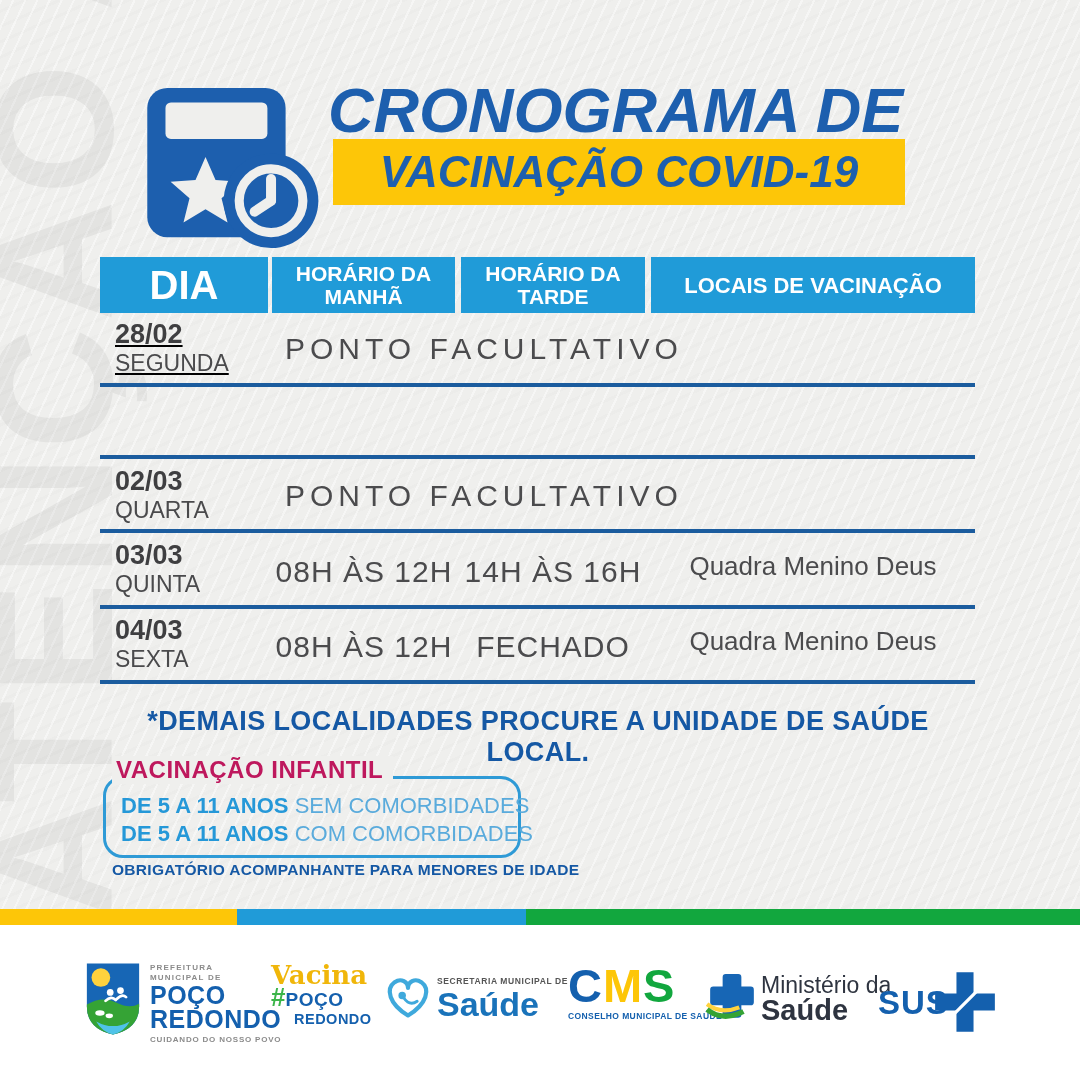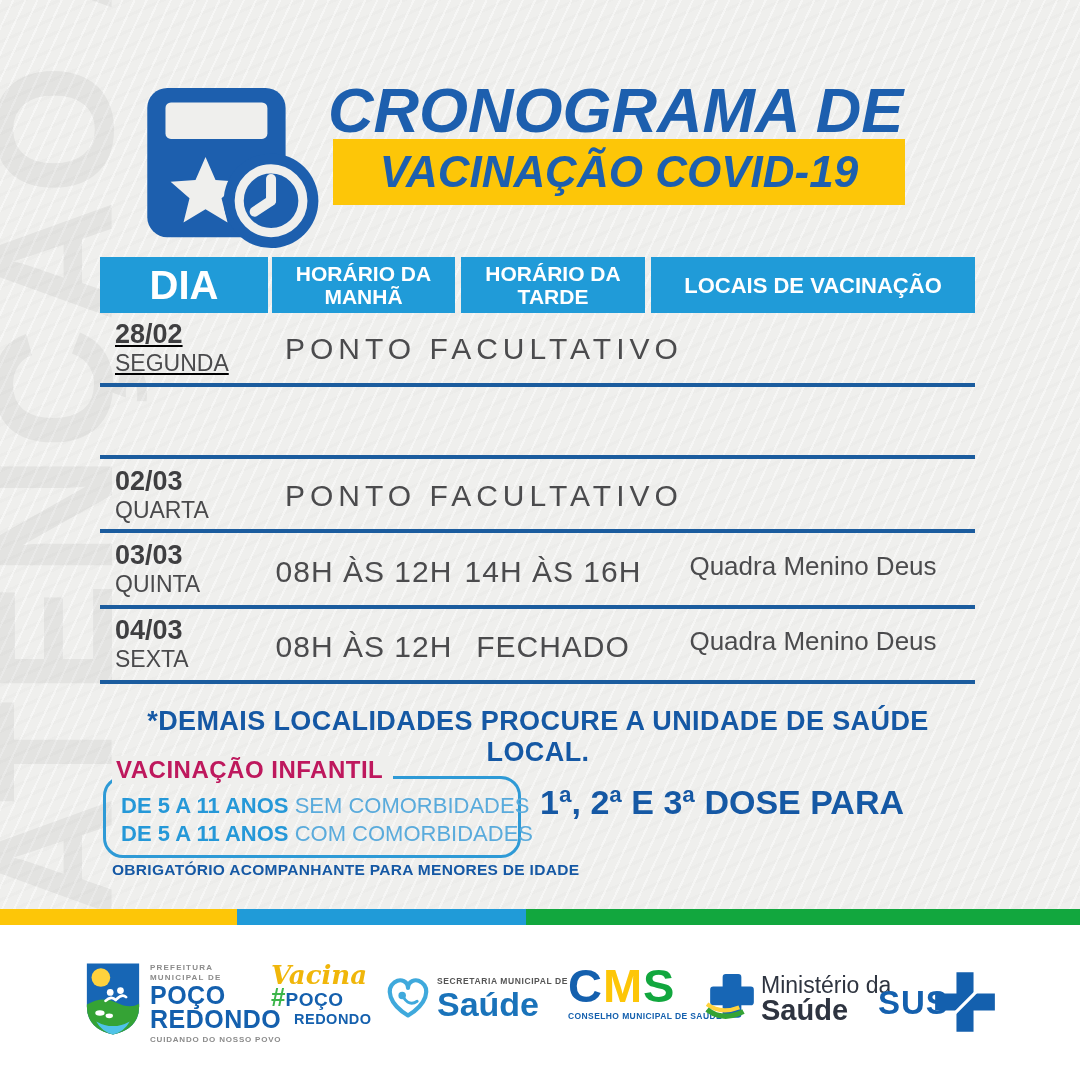--- a/index.html
+++ b/index.html
@@ -59,21 +59,21 @@
   .st-b{width:289px;}
   .st-g{flex:1;}
   .footer{left:0;top:925px;width:1080px;height:155px;background:#ffffff;}
 
   .logo-pref-text{position:absolute;left:150px;top:963px;line-height:10px;}
   .tiny-gray{font-size:8px;font-weight:bold;color:#8b8b8b;letter-spacing:1.2px;line-height:10px;}
   .pref-name{font-size:25px;font-weight:bold;color:#1460ae;line-height:24px;letter-spacing:.5px;}
   .pref-tag{font-size:8px;font-weight:bold;color:#8b8b8b;letter-spacing:.8px;margin-top:4px;}
 
   .vacina{position:absolute;left:271px;top:962px;}
-  .vacina-script{font-family:"DejaVu Serif",serif;font-style:italic;font-weight:bold;font-size:26px;color:#f0b60a;line-height:26px;}
+  .vacina-script{font-family:"DejaVu Serif",serif;font-weight:bold;font-size:26px;color:#f0b60a;line-height:26px;}
   .vacina-row{line-height:22px;margin-top:-2px;}
   .vacina-hash{font-size:26px;font-weight:bold;color:#3cb54a;}
   .vacina-poco{font-size:19px;font-weight:bold;color:#1460ae;letter-spacing:.5px;}
   .vacina-red{font-size:14.5px;font-weight:bold;color:#1460ae;margin-left:23px;line-height:14px;letter-spacing:.5px;}
 
   .sec-text{position:absolute;left:437px;top:976px;}
   .sec-small{font-size:8.5px;font-weight:bold;color:#555;letter-spacing:.6px;}
   .sec-big{font-size:34px;font-weight:bold;color:#1a73ba;line-height:36px;}
 
   .cms{position:absolute;left:568px;top:963px;}
@@ -175,21 +175,20 @@
   <div class="abs inf-title">VACINAÇÃO INFANTIL</div>
   <div class="inf-line" style="top:793px;">
     <span class="inf-strong">DE 5 A 11 ANOS</span><span class="inf-rest"> SEM COMORBIDADES</span>
   </div>
   <div class="inf-line" style="top:821px;">
     <span class="inf-strong">DE 5 A 11 ANOS</span><span class="inf-rest"> COM COMORBIDADES</span>
   </div>
   <div class="abs inf-foot">OBRIGATÓRIO ACOMPANHANTE PARA MENORES DE IDADE</div>
 
   <div class="abs dose">
-    <div>1ª, 2ª E 3ª DOSE PARA</div>
   </div>
 
   <div class="abs stripe">
     <div class="st-y" style="background: rgb(253, 198, 8);"></div>
     <div class="st-b" style="background: rgb(32, 155, 216);"></div>
     <div class="st-g" style="background: rgb(18, 167, 62);"></div>
   </div>
 
   <div class="abs footer"></div>
 

